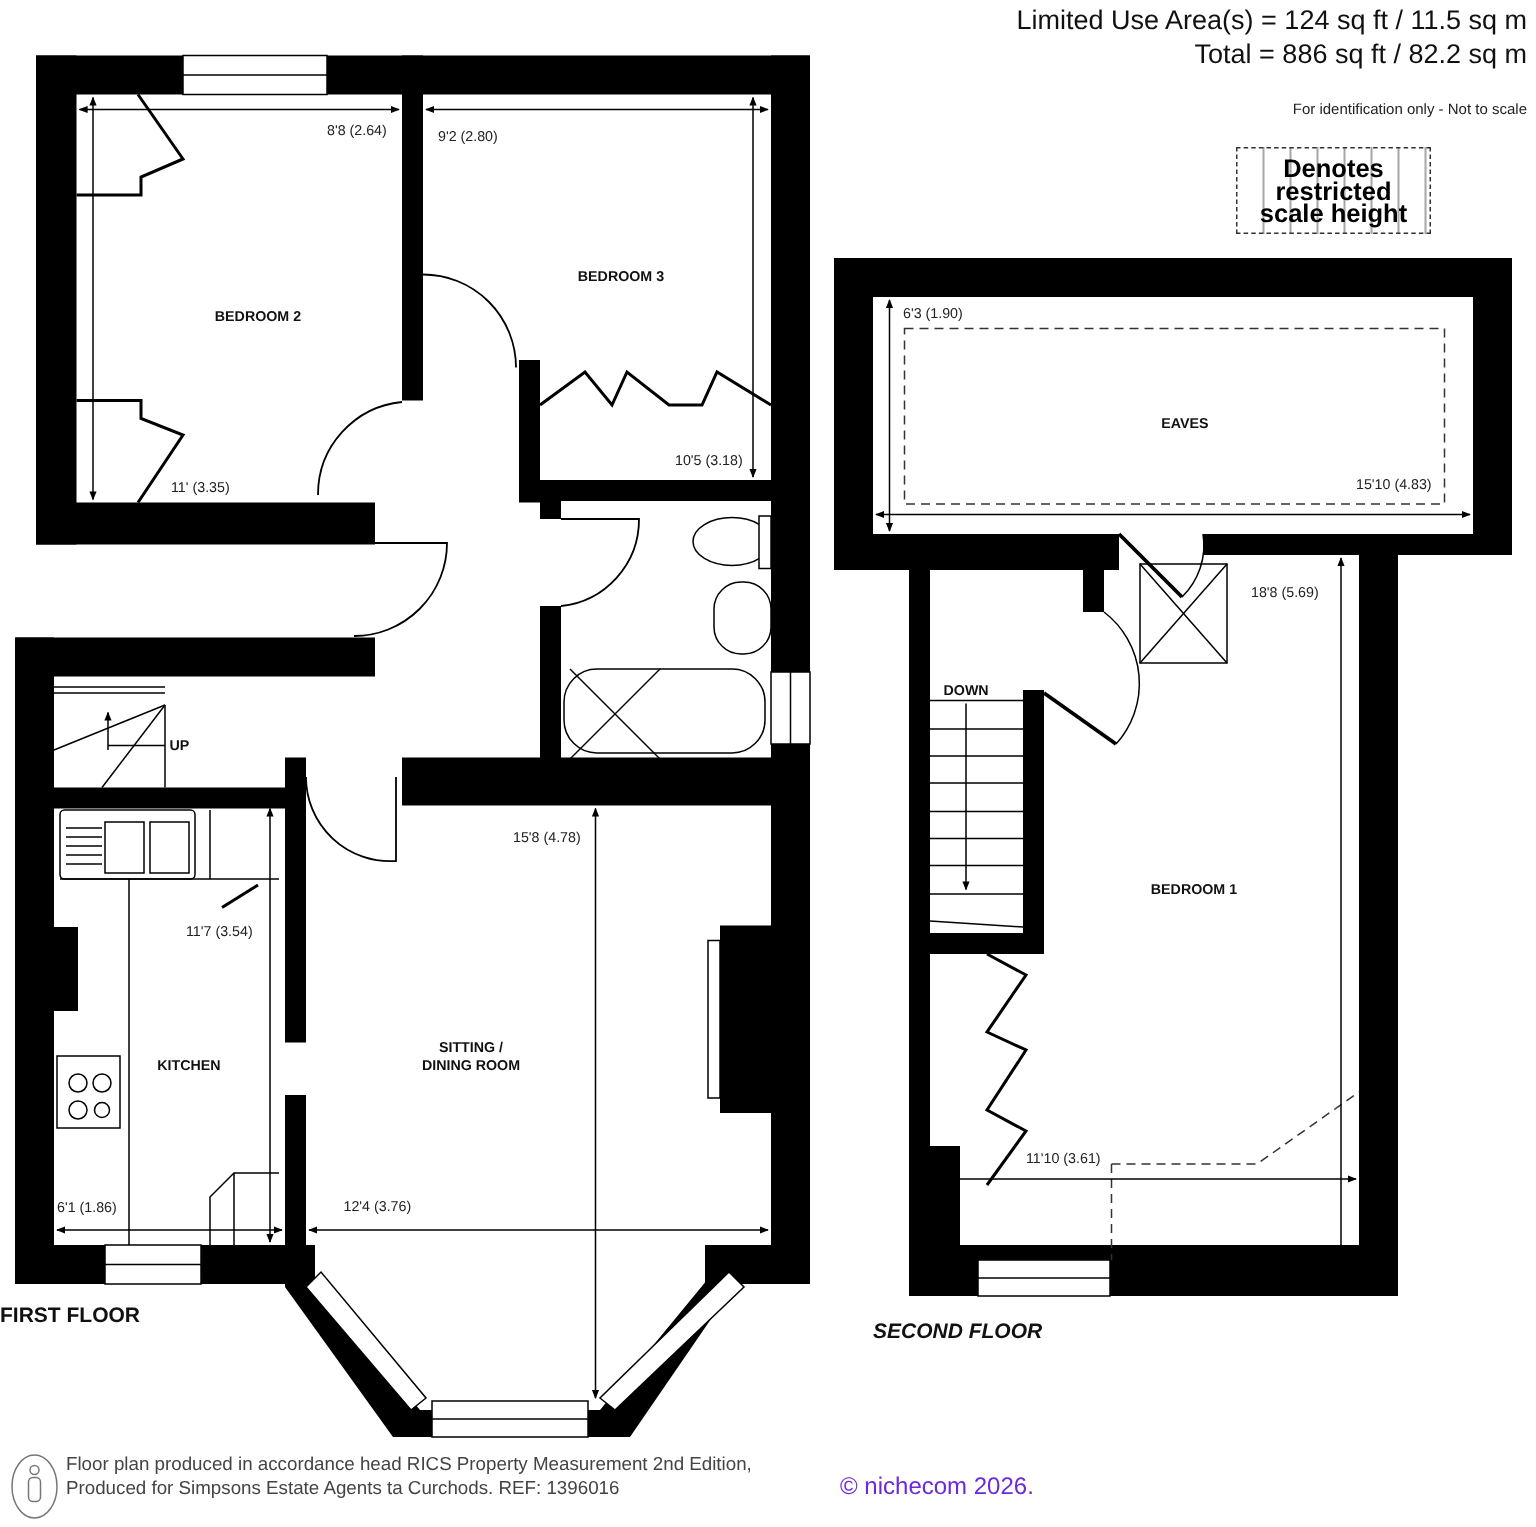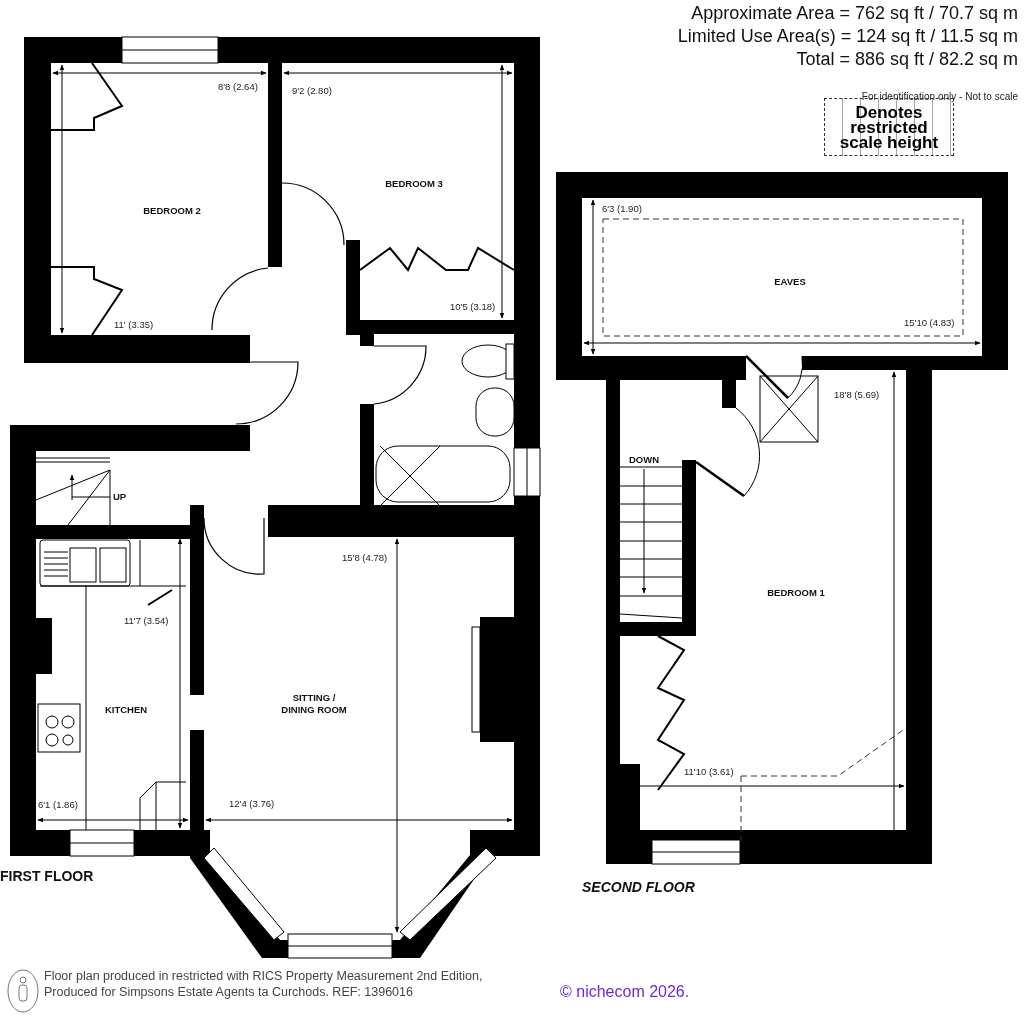--- a/index.html
+++ b/index.html
@@ -13,21 +13,20 @@
   .dim-label { font-family:"Liberation Sans", sans-serif; font-size:9.5px; fill:#222; }
   .floor-label { position:absolute; font-weight:bold; font-size:14px; color:#111; }
   .footer { position:absolute; left:6px; top:968px; display:flex; align-items:flex-start; }
   .footer-text { font-size:12.5px; line-height:16px; color:#444; margin-left:4px; }
   .footer-copy { position:absolute; left:516px; top:16px; font-size:16px; color:#6d28d9; white-space:nowrap; }
 </style>
 </head>
 <body>
 
 <div class="area-summary">
-  <div class="area-line">Approximate Area = 762 sq ft / 70.7 sq m</div>
   <div class="area-line">Limited Use Area(s) = 124 sq ft / 11.5 sq m</div>
   <div class="area-line">Total = 886 sq ft / 82.2 sq m</div>
   <div class="area-note">For identification only - Not to scale</div>
 </div>
 
 <div class="legend">
   <div>
     <div>Denotes restricted</div>
     <div>scale height</div>
   </div>
@@ -219,17 +218,17 @@
 <div class="floor-label" style="left:0; top:868px;">FIRST FLOOR</div>
 <div class="floor-label" style="left:582px; top:879px;font-style:italic;">SECOND FLOOR</div>
 
 <div class="footer">
   <svg width="34" height="46" viewBox="0 0 34 46">
     <ellipse cx="17" cy="23" rx="15" ry="21" fill="none" stroke="#777" stroke-width="1"></ellipse>
     <circle cx="17" cy="12" r="3" fill="none" stroke="#777"></circle>
     <rect x="13" y="17" width="8" height="16" rx="3" fill="none" stroke="#777"></rect>
   </svg>
   <div class="footer-text" style="position:relative;">
-    <div>Floor plan produced in restricted with RICS Property Measurement 2nd Edition,</div>
+    <div>Floor plan produced in accordance head RICS Property Measurement 2nd Edition,</div>
     <div>Produced for Simpsons Estate Agents ta Curchods.   REF: 1396016</div>
     <div class="footer-copy">© nichecom 2026.</div>
   </div>
 </div>
 
 </body></html>

